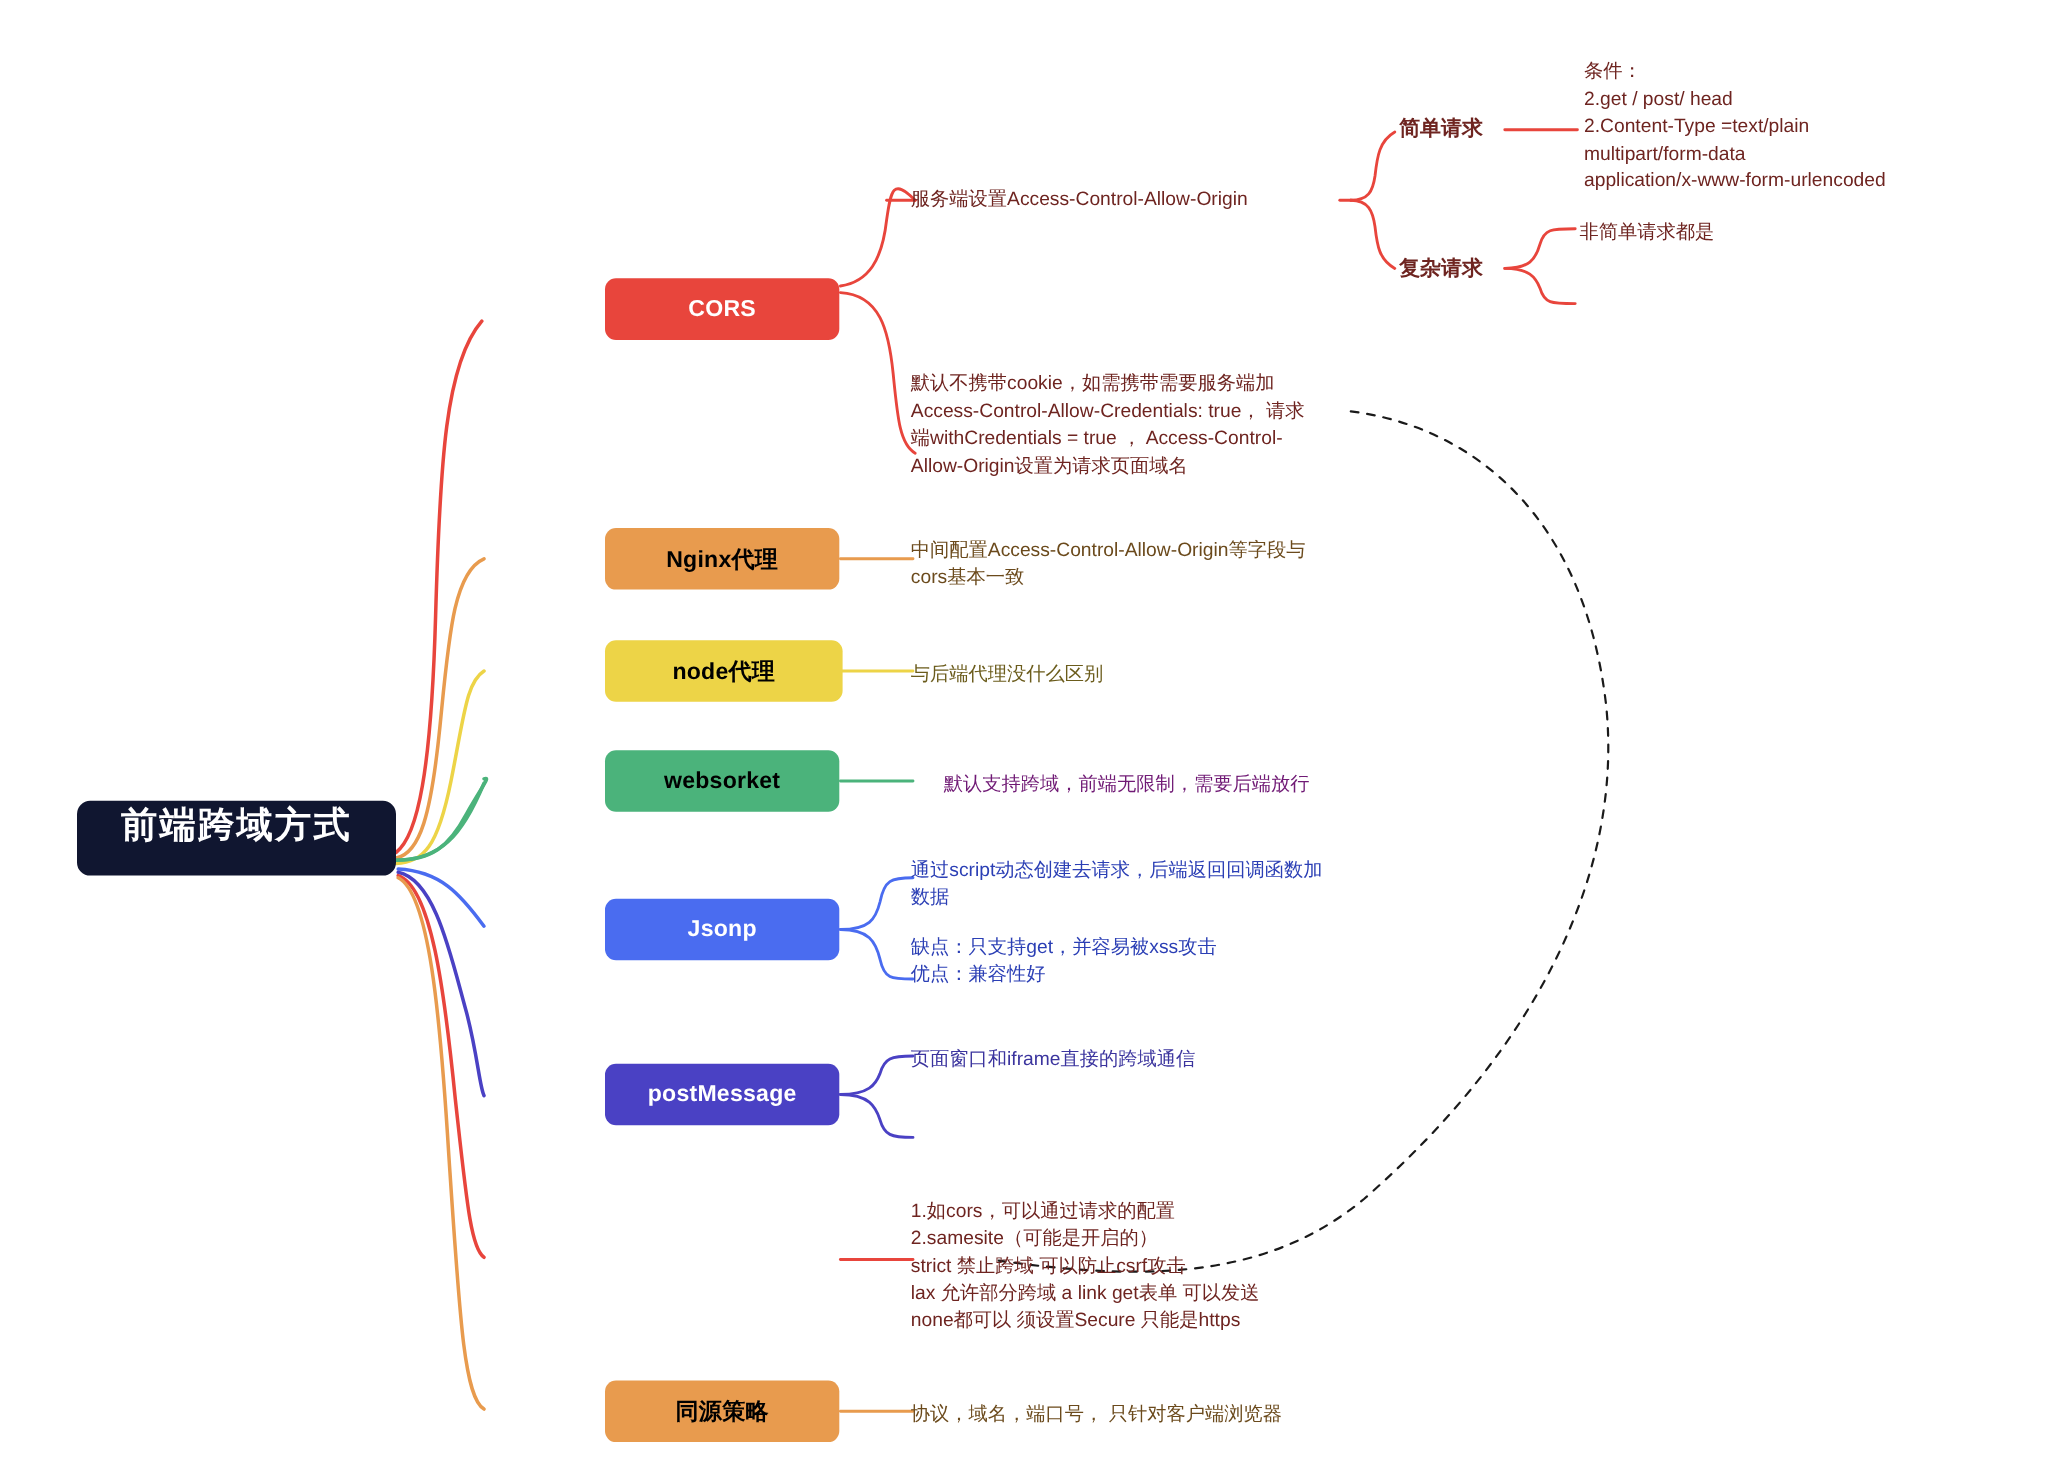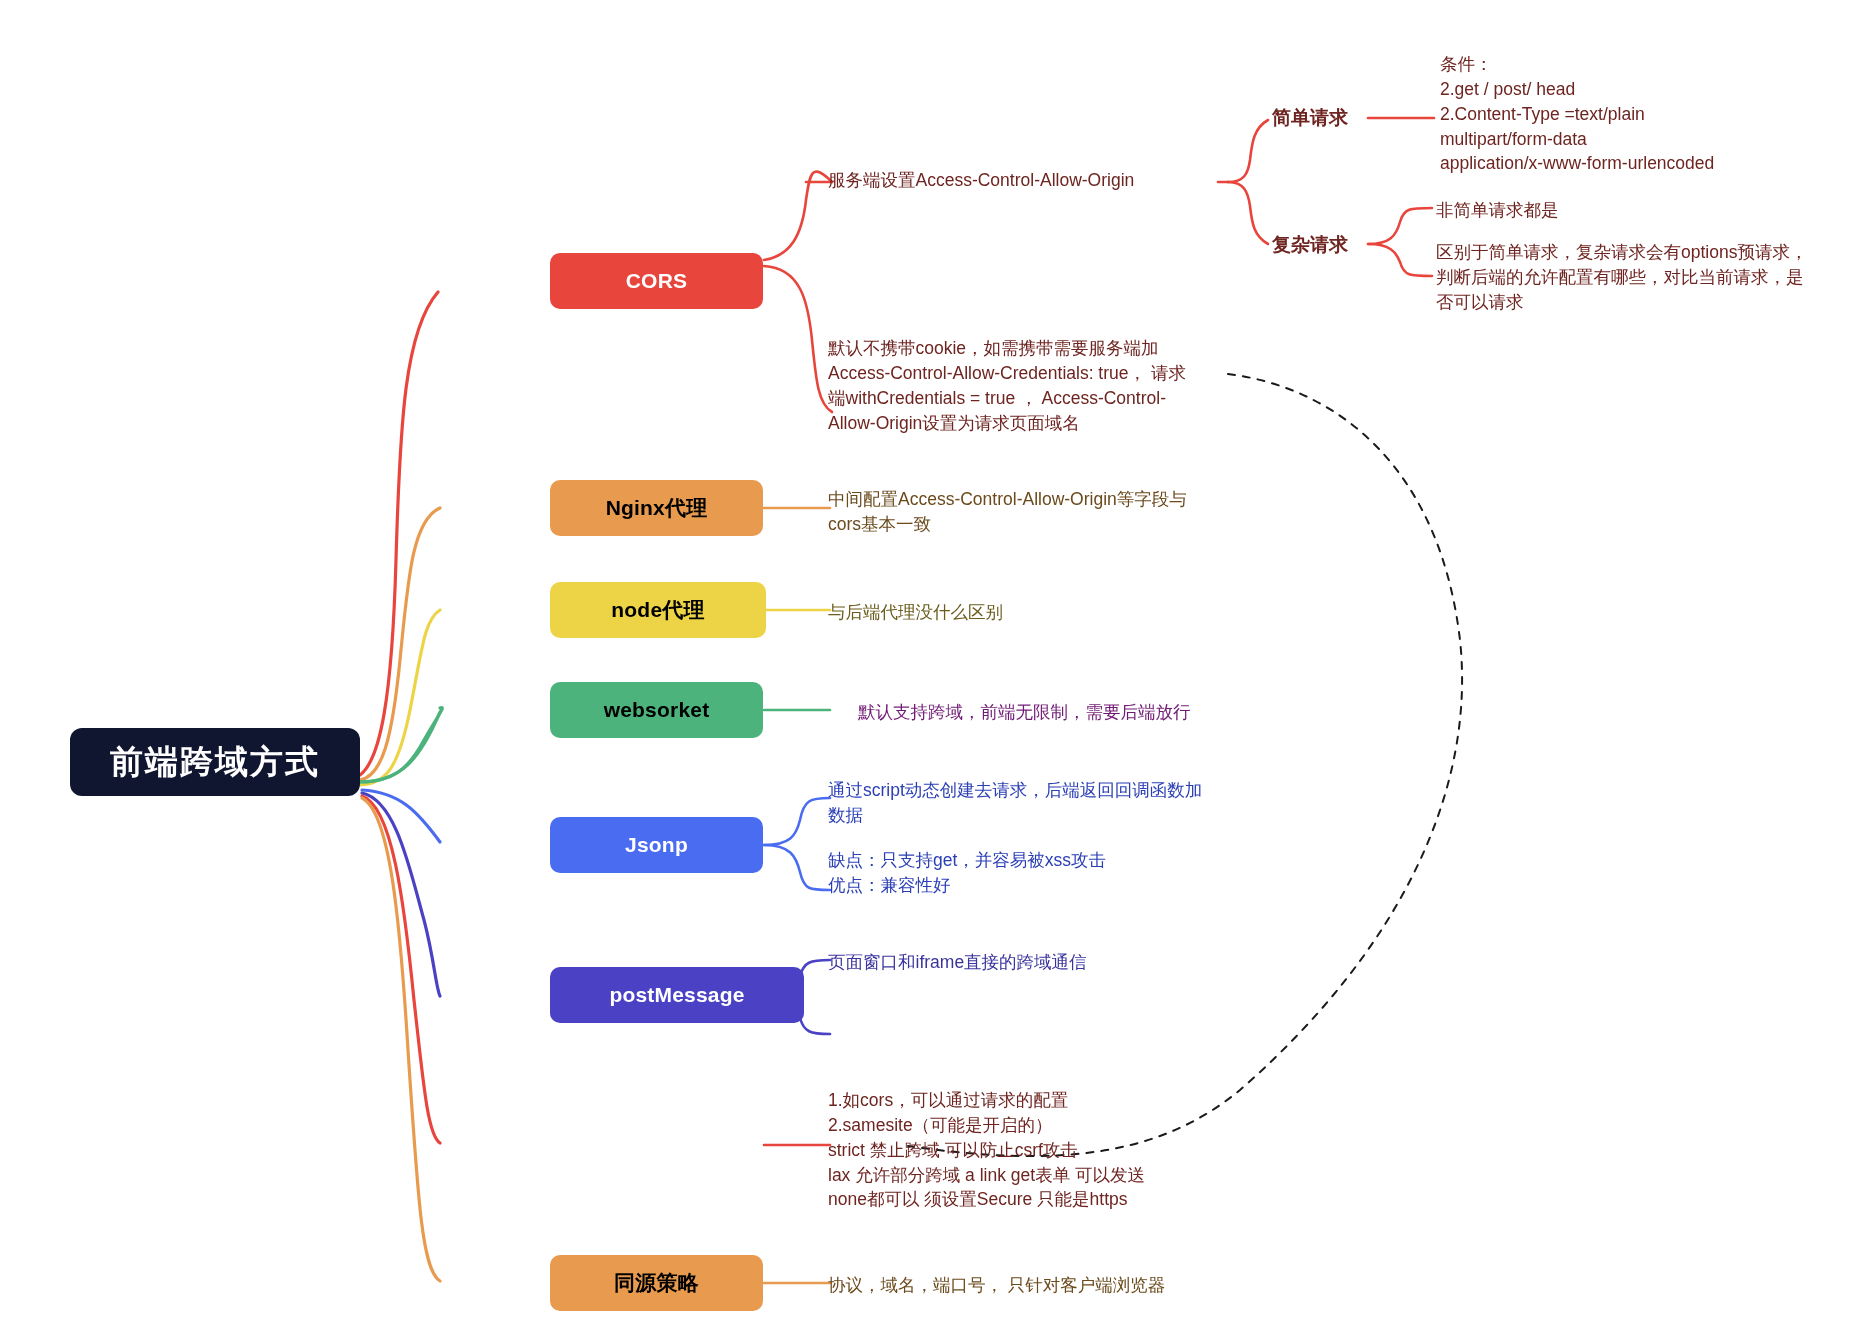--- a/index.html
+++ b/index.html
@@ -33,21 +33,21 @@
     justify-content: center;
     border-radius: 10px;
     font-weight: bold;
     letter-spacing: 0.2px;
     white-space: nowrap;
   }
   .root-node {
     position: absolute;
     box-sizing: border-box;
     display: flex;
-    align-items: center;
+    align-items: flex-start;
     justify-content: center;
     background: #101630;
     color: #ffffff;
     border-radius: 12px;
     font-size: 33px;
     font-weight: bold;
     letter-spacing: 2px;
   }
   .leaf {
     position: absolute;
@@ -153,23 +153,20 @@
 
   <div class="sub-label" style="left:1272px; top:105px; color:#6e2420;">简单请求</div>
   <div class="leaf" style="left:1440px; top:52px; width:400px; color:#6e2420;">条件：
 2.get / post/ head
 2.Content-Type =text/plain
 multipart/form-data
 application/x-www-form-urlencoded</div>
 
   <div class="sub-label" style="left:1272px; top:232px; color:#6e2420;">复杂请求</div>
   <div class="leaf" style="left:1436px; top:198px; width:400px; color:#6e2420;">非简单请求都是</div>
-  <div class="leaf" style="left:1436px; top:240px; width:400px; color:#6e2420;">区别于简单请求，复杂请求会有options预请求，
-判断后端的允许配置有哪些，对比当前请求，是
-否可以请求</div>
 
   <div class="node" style="left:550px; top:480px; width:213px; height:56px; background:#e89b4e; color:#000000; font-size:21px;">
     <span>Nginx代理</span>
   </div>
   <div class="leaf" style="left:828px; top:487px; width:370px; color:#6b4a1c;">中间配置Access-Control-Allow-Origin等字段与
 cors基本一致</div>
 
   <div class="node" style="left:550px; top:582px; width:216px; height:56px; background:#edd447; color:#000000; font-size:21px;">
     <span>node代理</span>
   </div>
@@ -181,21 +178,21 @@
   <div class="leaf" style="left:858px; top:700px; width:400px; color:#701a75;">默认支持跨域，前端无限制，需要后端放行</div>
 
   <div class="node" style="left:550px; top:817px; width:213px; height:56px; background:#4a6cf0; color:#ffffff; font-size:21px;">
     <span>Jsonp</span>
   </div>
   <div class="leaf" style="left:828px; top:778px; width:390px; color:#2b3fb5;">通过script动态创建去请求，后端返回回调函数加
 数据</div>
   <div class="leaf" style="left:828px; top:848px; width:390px; color:#2b3fb5;">缺点：只支持get，并容易被xss攻击
 优点：兼容性好</div>
 
-  <div class="node" style="left:550px; top:967px; width:254px; height:56px; background:#4a41c4; color:#ffffff; font-size:21px;">
+  <div class="node" style="left:550px; top:967px; width:213px; height:56px; background:#4a41c4; color:#ffffff; font-size:21px;">
     <span>postMessage</span>
   </div>
   <div class="leaf" style="left:828px; top:950px; width:400px; color:#3b349e;">页面窗口和iframe直接的跨域通信</div>
 
   <div class="leaf" style="left:828px; top:1088px; width:400px; color:#6e2420;">1.如cors，可以通过请求的配置
 2.samesite（可能是开启的）
 strict 禁止跨域 可以防止csrf攻击
 lax 允许部分跨域  a link get表单 可以发送
 none都可以 须设置Secure 只能是https</div>
 

